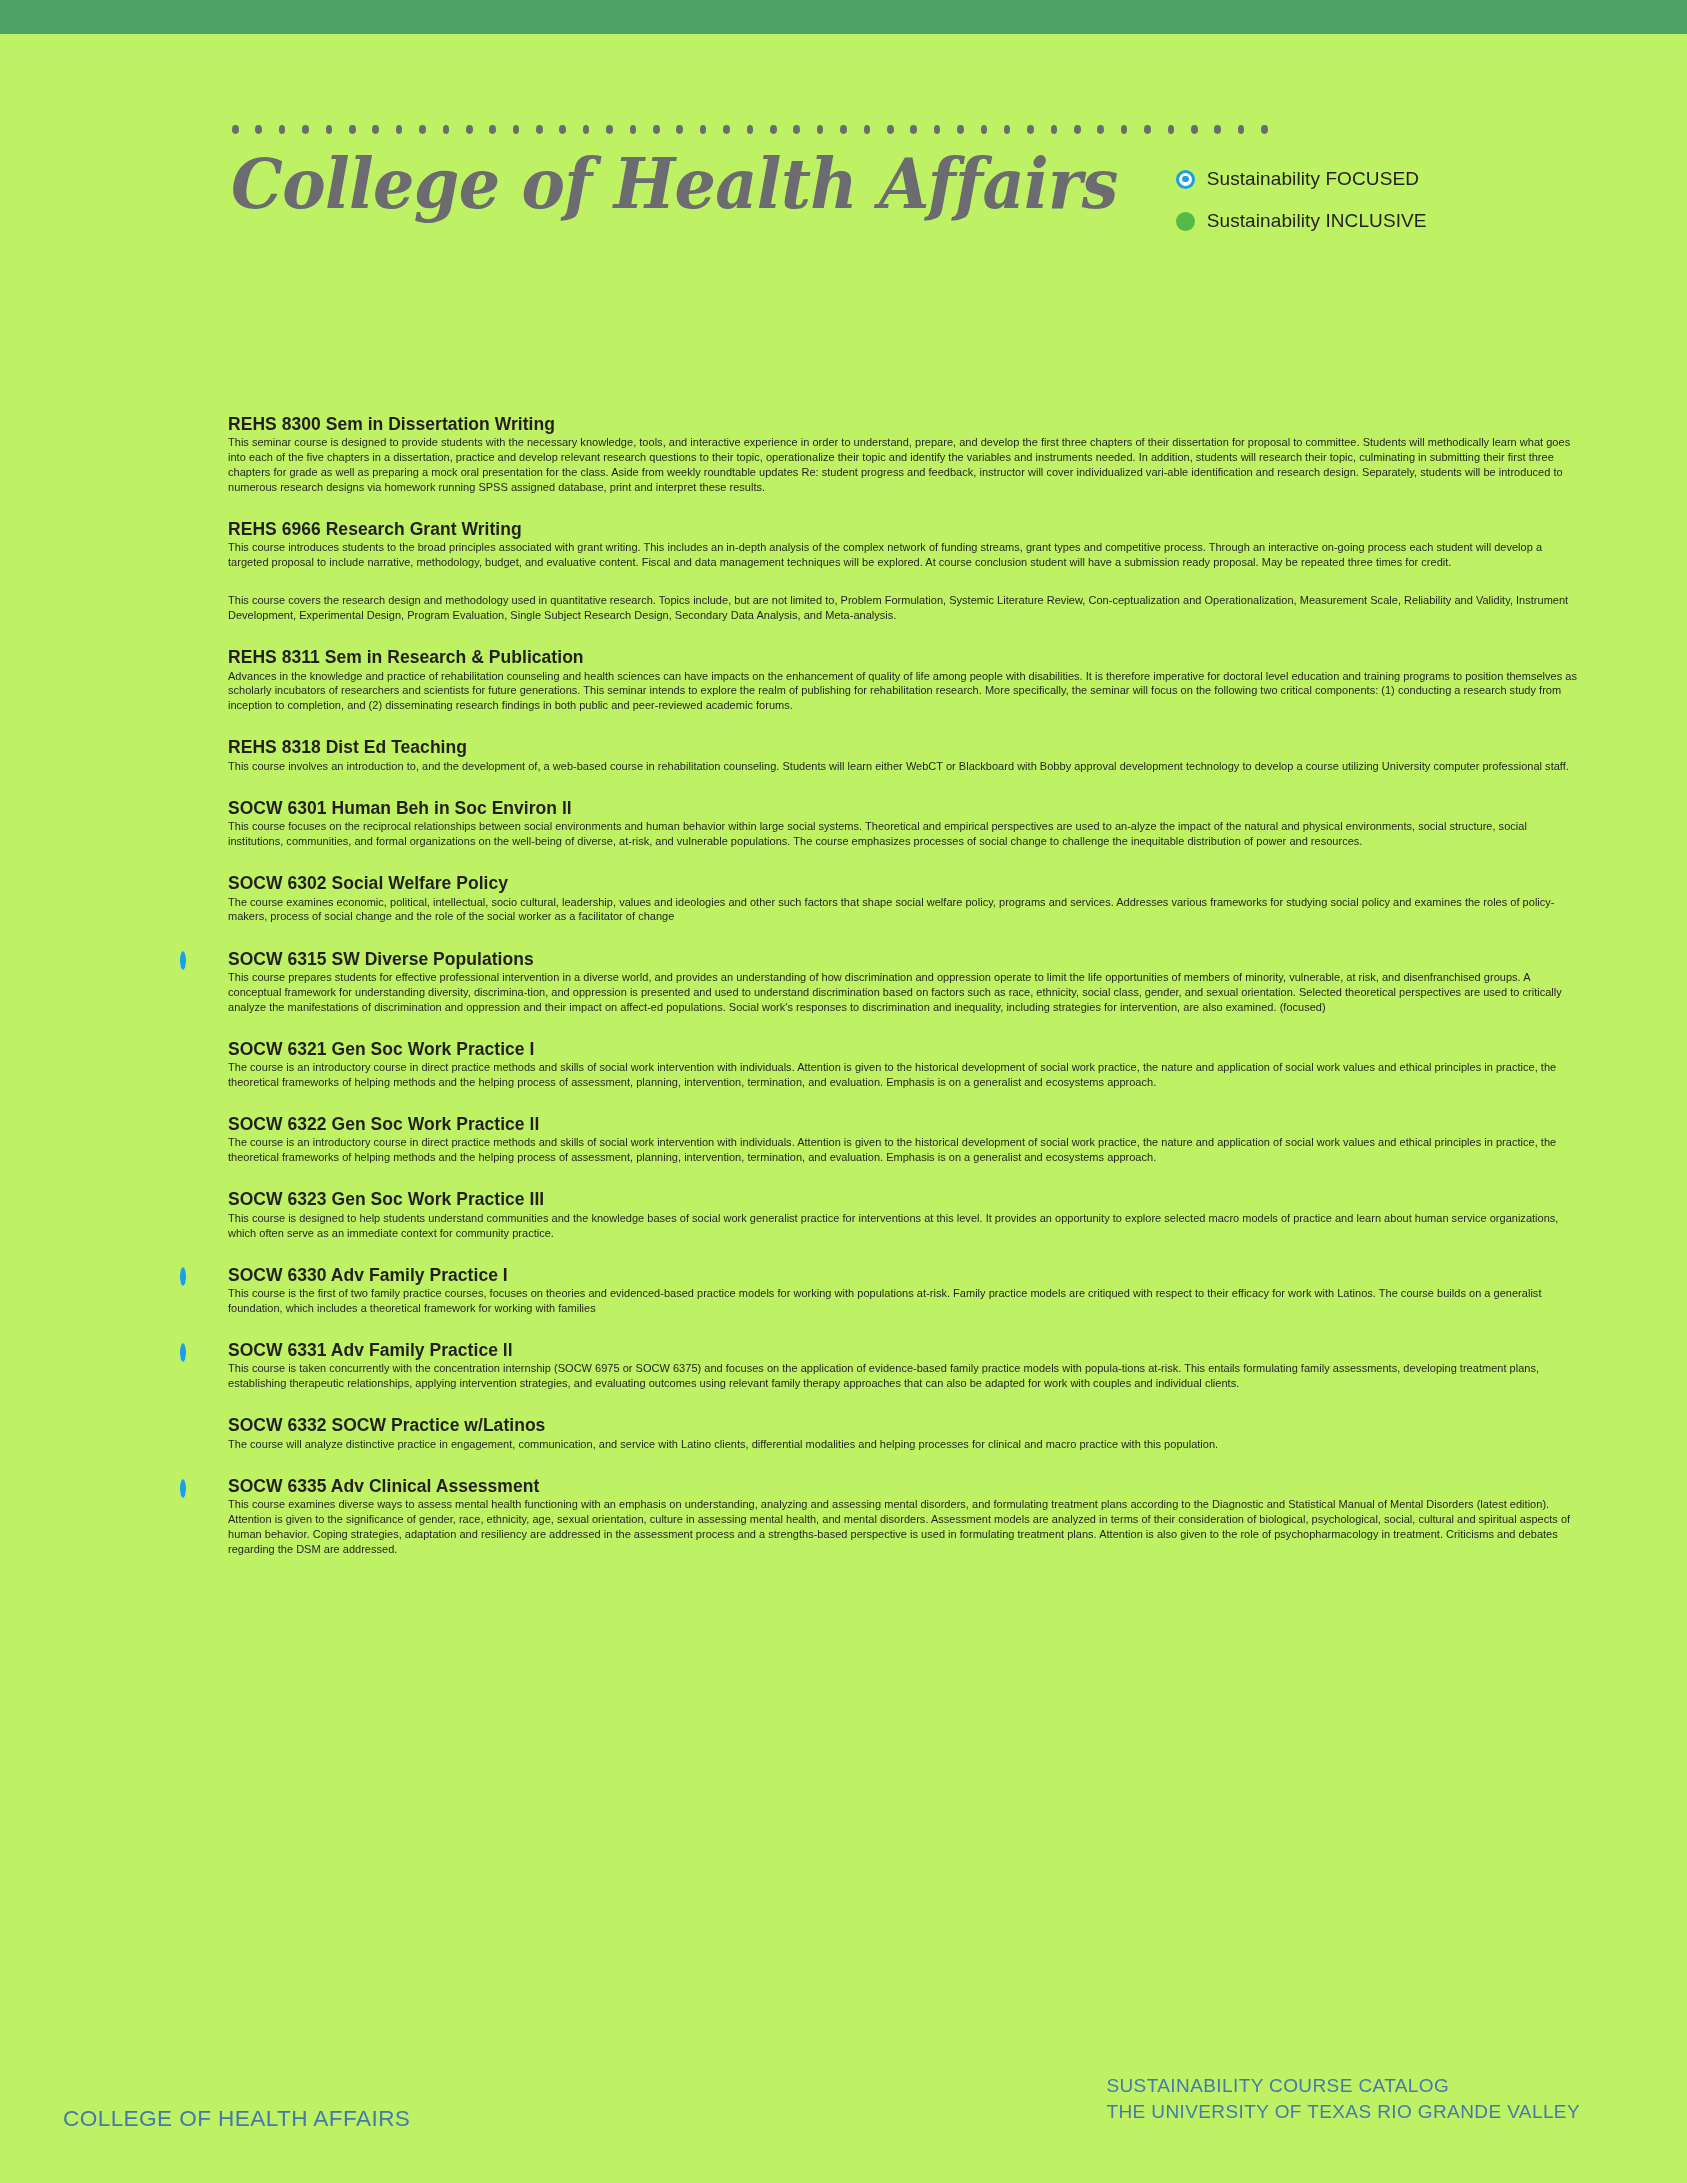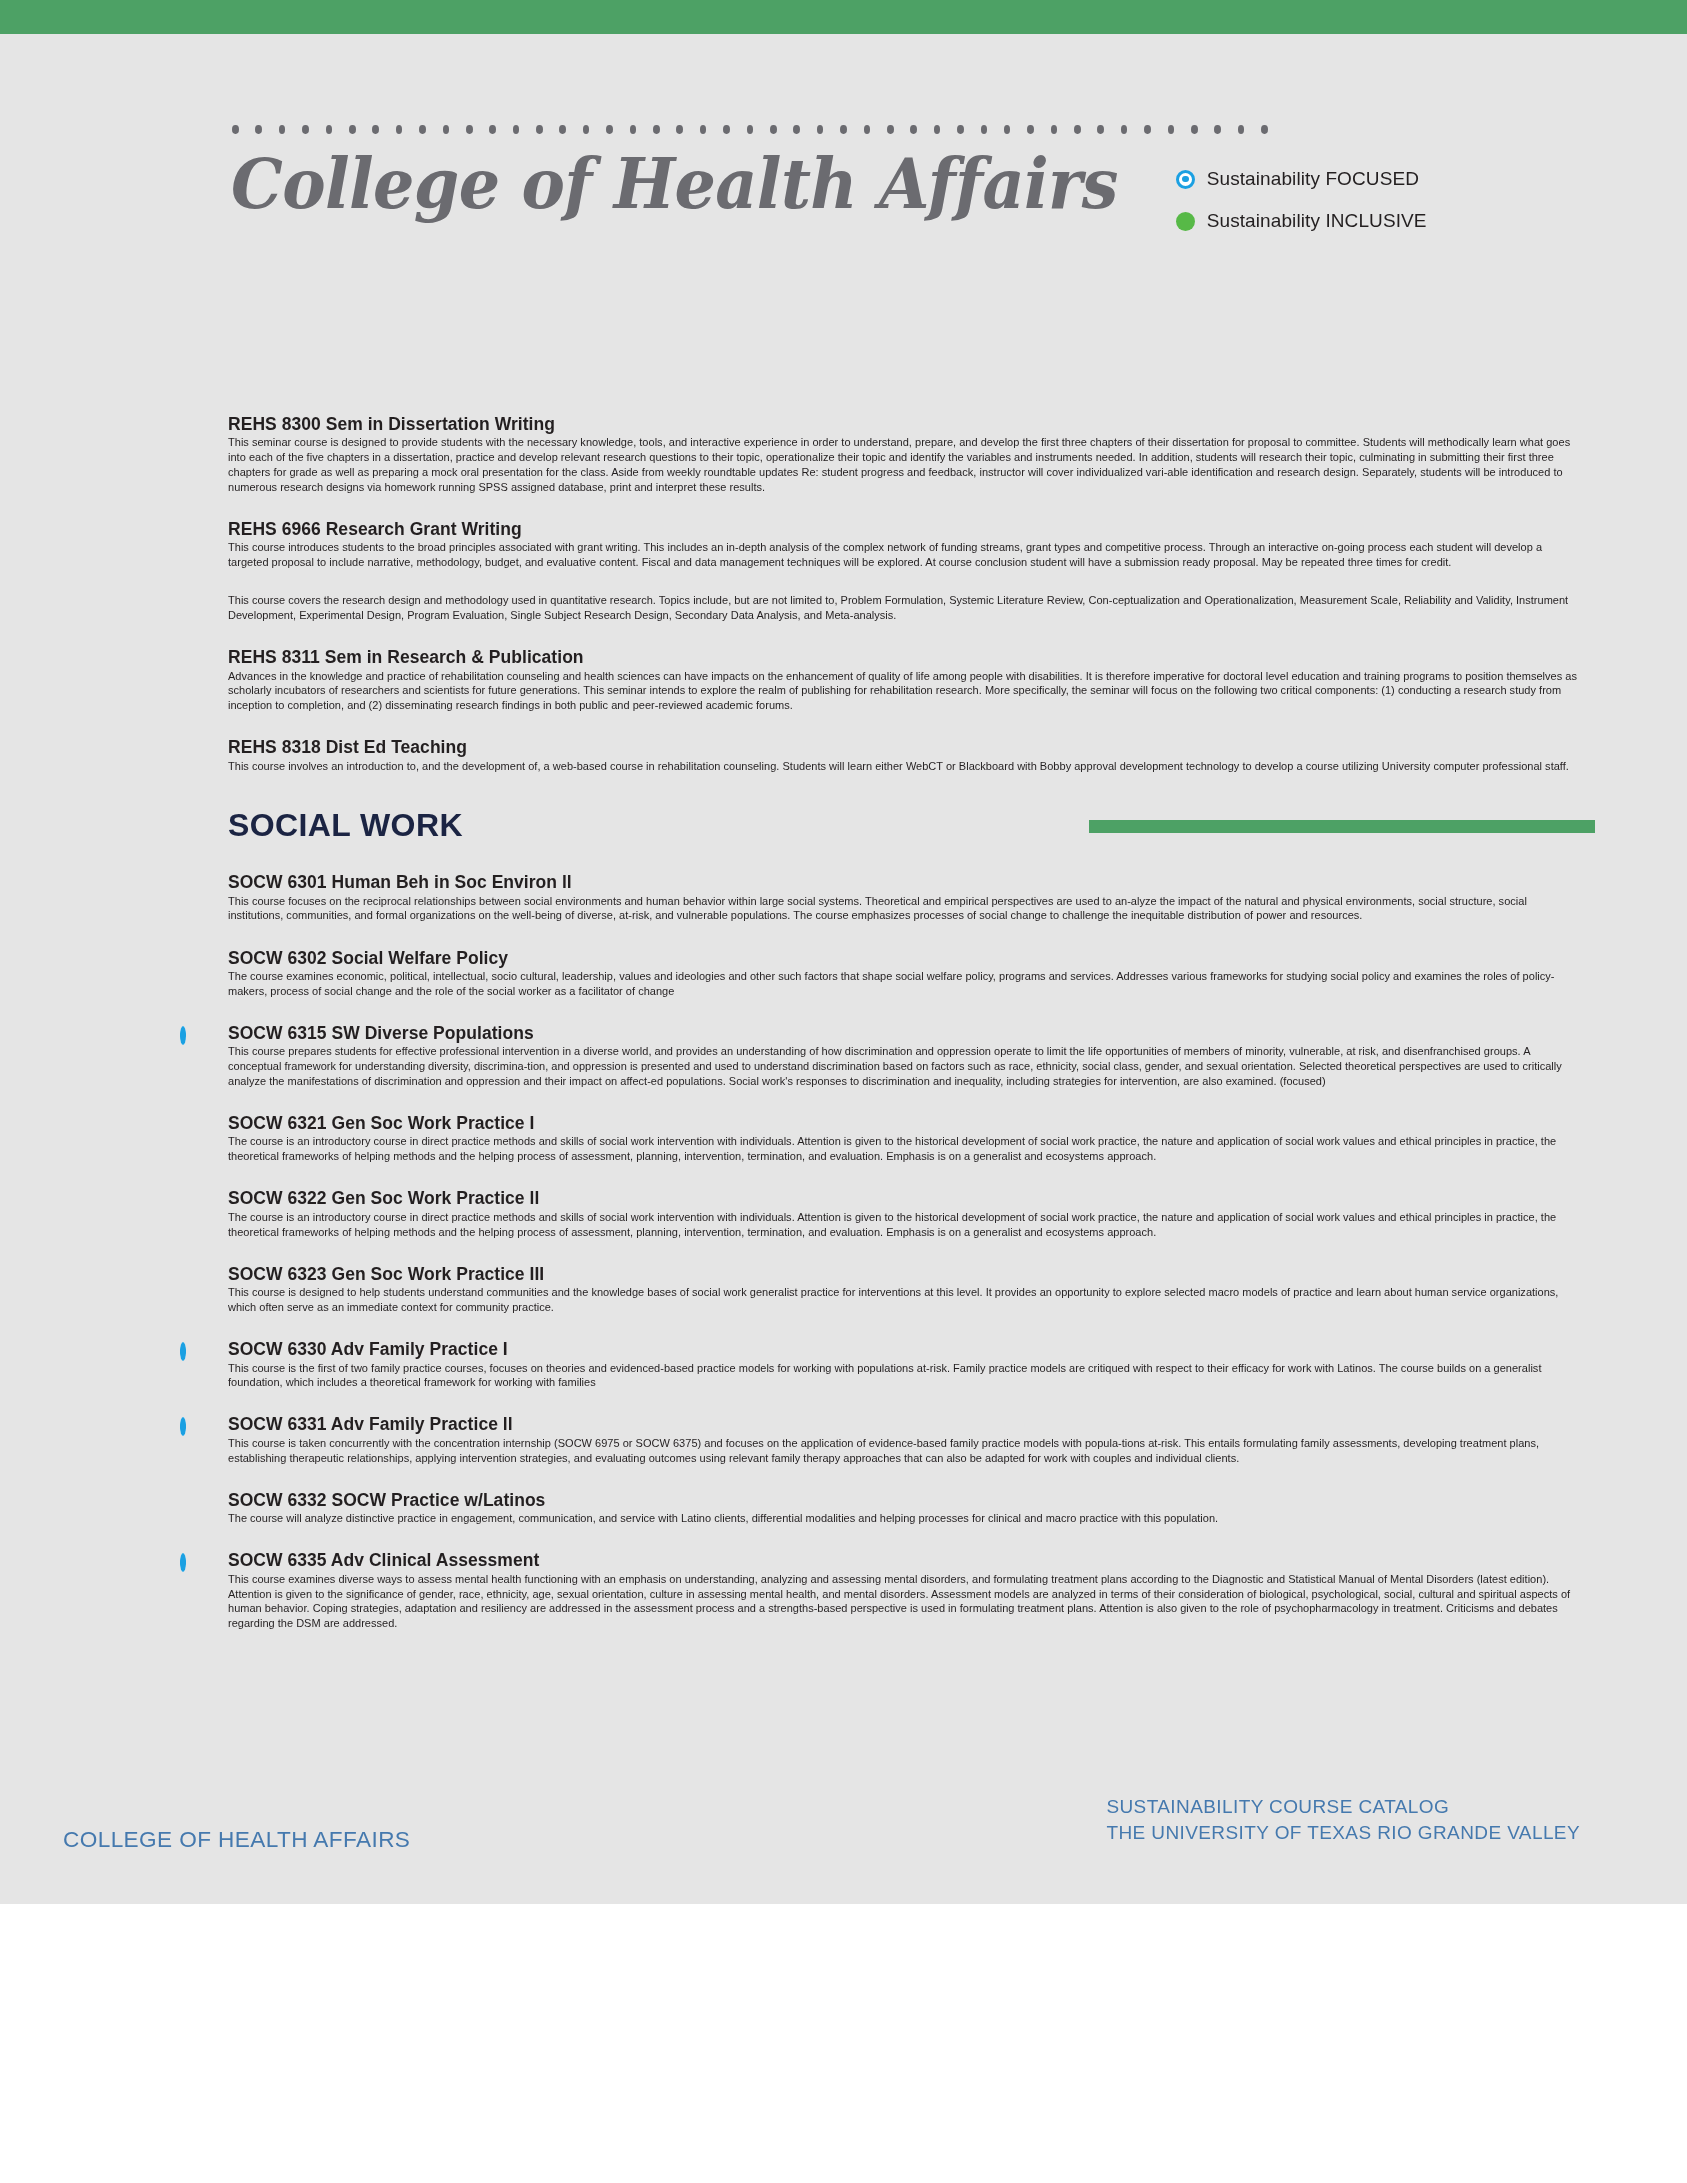--- a/index.html
+++ b/index.html
@@ -3,22 +3,22 @@
 <meta charset="utf-8">
 <style>
   html, body {
     margin: 0;
     padding: 0;
     background: #ffffff;
   }
   .page {
     position: relative;
     width: 1687px;
-    height: 1904px;
-    background: #e5e5e5;
+    height: 2183px;
+    background: #bef264;
     font-family: "Liberation Sans", sans-serif;
     overflow: hidden;
   }
 
   
   .top-band {
     position: absolute;
     top: 0; left: 0;
     width: 1687px;
     height: 34px;
@@ -285,24 +285,20 @@
           <div class="course-title">REHS 8311 Sem in Research &amp; Publication</div>
           <div class="course-desc">Advances in the knowledge and practice of rehabilitation counseling and health sciences can have impacts on the enhancement of quality of life among people with disabilities. It is therefore imperative for doctoral level education and training programs to position themselves as scholarly incubators of researchers and scientists for future generations. This seminar intends to explore the realm of publishing for rehabilitation research. More specifically, the seminar will focus on the following two critical components: (1) conducting a research study from inception to completion, and (2) disseminating research findings in both public and peer-reviewed academic forums.</div>
         </div>
         <div class="course">
           <div class="bullet"><span class="ico inclusive"></span></div>
           <div class="course-title">REHS 8318 Dist Ed Teaching</div>
           <div class="course-desc">This course involves an introduction to, and the development of, a web-based course in rehabilitation counseling. Students will learn either WebCT or Blackboard with Bobby approval development technology to develop a course utilizing University computer professional staff.</div>
         </div>
       </div>
 
-    <div class="section-head">
-      <div class="label">SOCIAL WORK</div>
-      <div class="bar"></div>
-    </div>
 
     <div id="courses-section">
         <div class="course">
           <div class="bullet"><span class="ico inclusive"></span></div>
           <div class="course-title">SOCW 6301 Human Beh in Soc Environ ll</div>
           <div class="course-desc">This course focuses on the reciprocal relationships between social environments and human behavior within large social systems. Theoretical and empirical perspectives are used to an-alyze the impact of the natural and physical environments, social structure, social institutions, communities, and formal organizations on the well-being of diverse, at-risk, and vulnerable populations. The course emphasizes processes of social change to challenge the inequitable distribution of power and resources.</div>
         </div>
         <div class="course">
           <div class="bullet"><span class="ico inclusive"></span></div>
           <div class="course-title">SOCW 6302 Social Welfare Policy</div>

